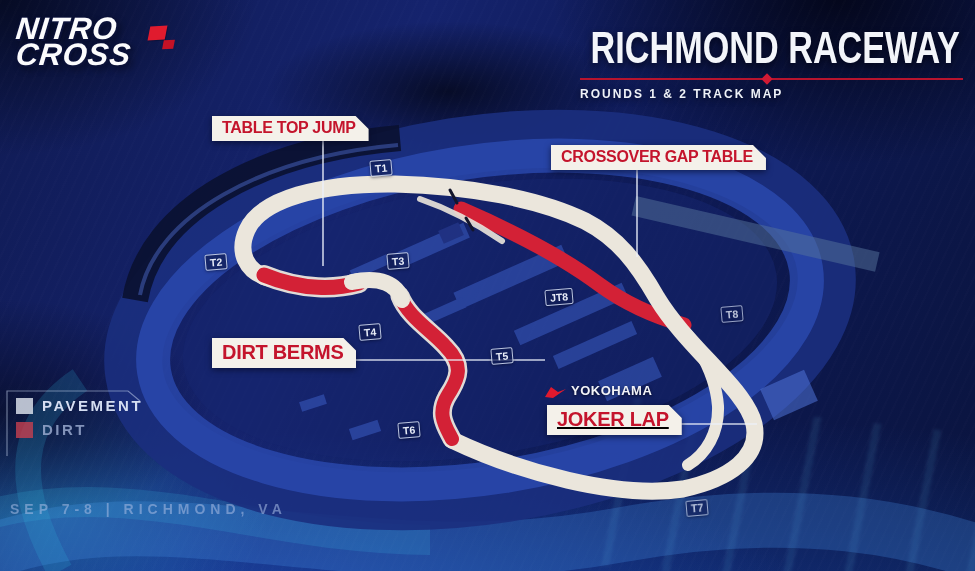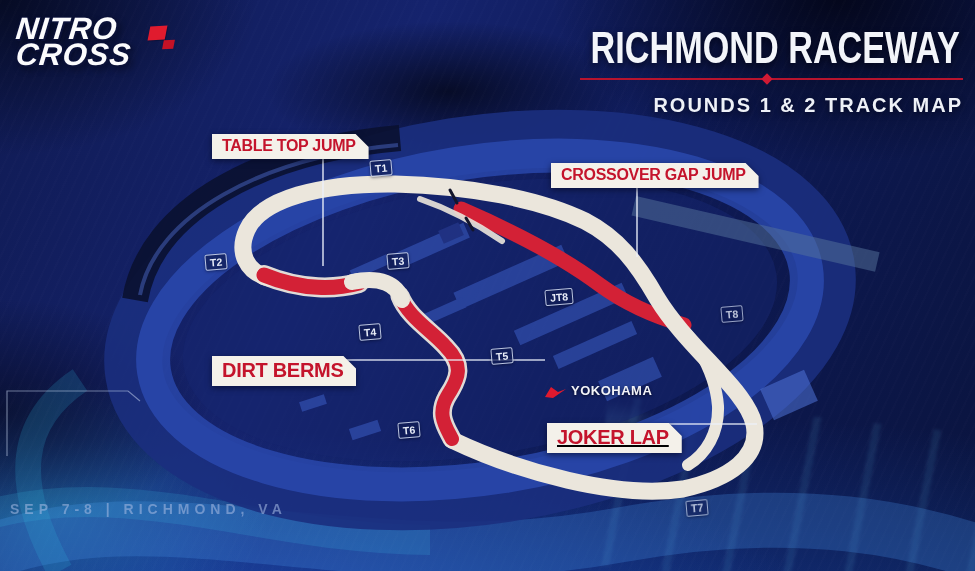--- a/index.html
+++ b/index.html
@@ -47,33 +47,31 @@
   
   .title{
     position:absolute;right:15px;top:26px;white-space:nowrap;
     font-weight:bold;font-size:45px;line-height:44px;color:#f3f5fa;
     transform:scaleX(0.76);transform-origin:100% 50%;
     text-shadow:0 3px 9px rgba(0,0,16,.65);
   }
   .title-rule{position:absolute;left:580px;top:78px;width:383px;height:2px;background:#b8142e;}
   .title-rule-diamond{position:absolute;left:183px;top:-3px;width:8px;height:8px;background:#d01a34;transform:rotate(45deg);}
   .subtitle{
-    position:absolute;left:580px;top:87px;width:383px;text-align:right;
-    font-weight:bold;font-size:20px;letter-spacing:2px;color:#eef1f7;
+    position:absolute;left:580px;top:87px;width:383px;text-align:left;
+    font-weight:bold;font-size:12px;letter-spacing:2px;color:#eef1f7;
     text-shadow:0 2px 6px rgba(0,0,16,.6);
-    margin-top:7px;
   }
 
   
   .callout-wrap{position:absolute;filter:drop-shadow(0 2px 3px rgba(3,8,36,0.65));}
   .callout{
     background:#f4f1ea;color:#c4142c;font-weight:bold;white-space:nowrap;
     padding:3px 13px 4px 10px;
     clip-path:polygon(0 0, calc(100% - 13px) 0, 100% 13px, 100% 100%, 0 100%);
-    margin-top:18px;
   }
   .callout.sz-s{font-size:16px;letter-spacing:-0.3px;}
   .callout.sz-l{font-size:20px;letter-spacing:-0.3px;}
   .co-tabletop{left:212px;top:116px;}
   .co-crossover{left:551px;top:145px;}
   .co-dirtberms{left:212px;top:338px;}
   .co-joker{left:547px;top:405px;text-decoration:underline;}
 
   
   .sponsor{position:absolute;left:545px;top:383px;display:flex;align-items:center;gap:4px;justify-content:center;}
@@ -190,21 +188,21 @@
   <div class="title">RICHMOND RACEWAY</div>
   <div class="title-rule">
     <span class="title-rule-diamond"></span>
   </div>
   <div class="subtitle">ROUNDS 1 &amp; 2 TRACK MAP</div>
 
   <div class="callout-wrap co-tabletop">
     <div class="callout sz-s">TABLE TOP JUMP</div>
   </div>
   <div class="callout-wrap co-crossover">
-    <div class="callout sz-s">CROSSOVER GAP JUMP</div>
+    <div class="callout sz-s">CROSSOVER GAP TABLE</div>
   </div>
   <div class="callout-wrap co-dirtberms">
     <div class="callout sz-l">DIRT BERMS</div>
   </div>
   <div class="sponsor">
     <svg width="22" height="14" viewBox="0 0 22 14">
       <path d="M0 13 L6 3 L13 8 L21 5 L8 14 Z" fill="#e0192e"></path>
     </svg>
     <span class="sponsor-name">YOKOHAMA</span>
   </div>
@@ -215,16 +213,26 @@
   <div class="turn" style="left:370px;top:160px;">T1</div>
   <div class="turn" style="left:205px;top:254px;">T2</div>
   <div class="turn" style="left:387px;top:253px;">T3</div>
   <div class="turn" style="left:359px;top:324px;">T4</div>
   <div class="turn" style="left:491px;top:348px;">T5</div>
   <div class="turn" style="left:398px;top:422px;">T6</div>
   <div class="turn faint" style="left:686px;top:500px;">T7</div>
   <div class="turn faint" style="left:721px;top:306px;">T8</div>
   <div class="turn" style="left:545px;top:289px;">JT8</div>
 
+  <div class="legend">
+    <div class="legend-row">
+      <span class="swatch swatch-pavement"></span>
+      <span class="legend-label bright">PAVEMENT</span>
+    </div>
+    <div class="legend-row">
+      <span class="swatch swatch-dirt"></span>
+      <span class="legend-label dim">DIRT</span>
+    </div>
+  </div>
 
   <div class="footer-date">SEP 7-8 | RICHMOND, VA</div>
 
 </div>
 
 </body></html>

